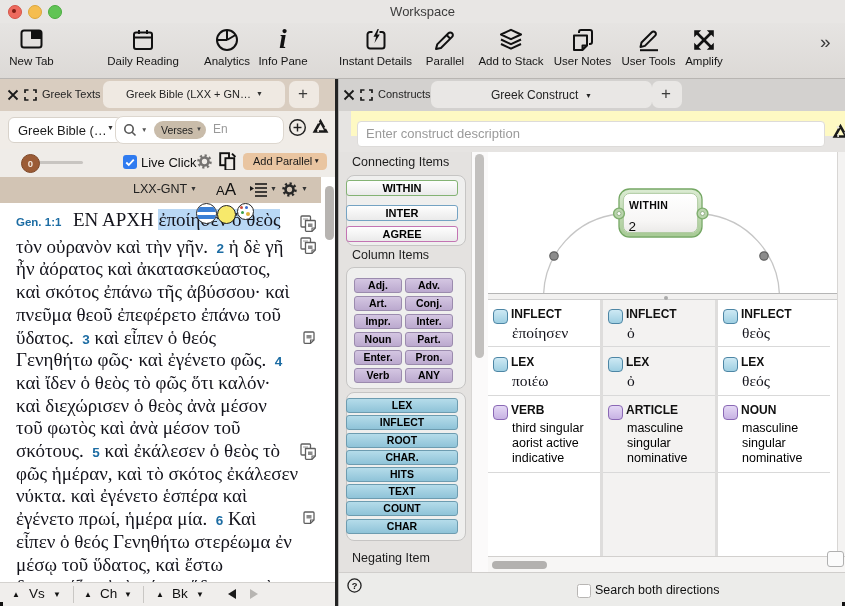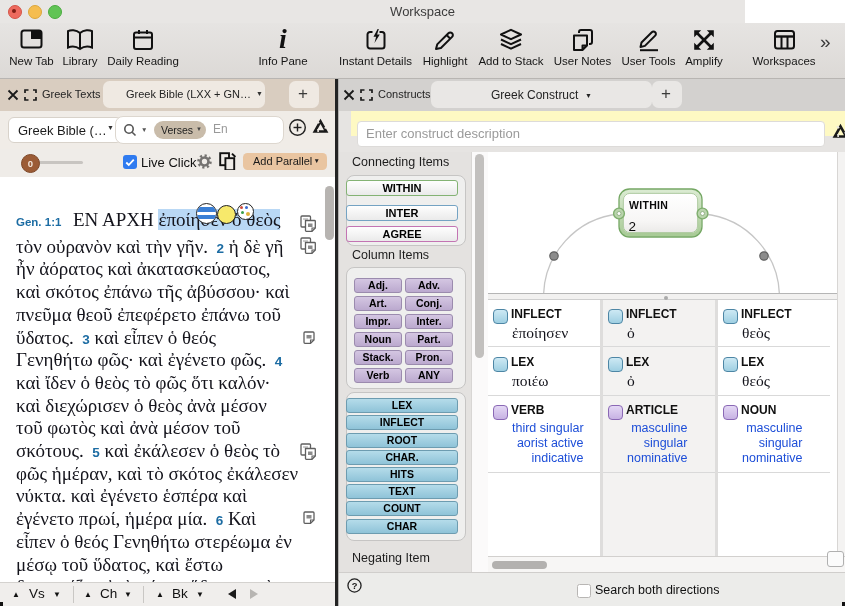--- a/index.html
+++ b/index.html
@@ -1,32 +1,32 @@
 <!DOCTYPE html>
 <html><head><meta charset="utf-8">
 <style>
 html,body{margin:0;padding:0;}
 body{width:845px;height:606px;position:relative;overflow:hidden;font-family:"Liberation Sans",sans-serif;background:#fff;}
 .abs{position:absolute;}
 svg{display:block;}
 
-#titlebar{left:0;top:0;width:745px;height:23px;background:#e8e6e4;}
+#titlebar{left:0;top:0;width:845px;height:23px;background:#e8e6e4;}
 #toolbar{left:0;top:23px;width:845px;height:55px;background:linear-gradient(#e6e4e2,#dcd9d6);border-bottom:1px solid #b8b5b2;}
 .tl{width:12px;height:12px;border-radius:50%;top:5px;}
 #wtitle{top:4px;left:0;width:845px;text-align:center;font-size:13px;color:#3c3c3c;}
 .titem{position:absolute;top:4px;text-align:center;color:#161616;font-size:11.5px;white-space:nowrap;}
 .titem svg{margin:0 auto;}
 .titem .lbl{margin-top:2px;}
 
 #leftpanel{left:0;top:79px;width:335px;height:527px;background:#fff;overflow:hidden;}
 #vsep{left:335px;top:79px;width:2.5px;height:527px;background:#242424;border-right:1px solid #b5b3b1;}
 #rightpanel{left:339px;top:79px;width:506px;height:527px;background:#e6e4e2;}
 
 #ltabbar{left:0;top:0;width:337px;height:32px;background:#d9cdc0;}
-#ltab{left:103px;top:2px;width:162px;height:27px;background:#efe9e2;border-radius:6.5px;}
+#ltab{left:103px;top:2px;width:162px;height:27px;background:#efe9e2;border-radius:6.5px;padding-left:20px;}
 #lplus{left:289px;top:2px;width:30px;height:27px;background:#efe9e2;border-radius:6.5px;}
 #lsearchrow{left:0;top:32px;width:337px;height:38px;background:#f0ece7;}
 #lsliderrow{left:0;top:70px;width:337px;height:28px;background:#efece8;}
 #llxxbar{left:0;top:98px;width:321px;height:26px;background:#d2c4b4;}
 #ltextarea{left:0;top:124px;width:337px;height:379px;background:#fff;}
 #lbottom{left:0;top:503px;width:337px;height:24px;background:#f0eeec;border-top:1px solid #d4d2cf;}
 .greek{font-family:"Liberation Serif",serif;font-size:19px;line-height:22.7px;color:#14141c;}
 .vnum{color:#1c6ca3;font-weight:bold;font-family:"Liberation Sans",sans-serif;font-size:13.5px;line-height:15px;}
 .genref{color:#1c6ca3;font-weight:bold;font-family:"Liberation Sans",sans-serif;font-size:11.5px;line-height:15px;}
 .hl{background:#b9d8f5;}
@@ -41,21 +41,21 @@
 #rbottombar{left:0;top:493px;width:506px;height:34px;background:#ececea;border-top:1px solid #d0cecc;}
 .grpbox{background:#efefee;border:1px solid #c6c5c4;border-radius:8px;}
 .sbtn{position:absolute;left:7px;width:110px;height:14px;border-radius:3px;text-align:center;font-weight:bold;font-size:11px;line-height:14px;color:#000;}
 .cbtn{position:absolute;width:46px;height:13px;border-radius:3px;text-align:center;font-weight:bold;font-size:10.5px;line-height:13px;color:#000;background:linear-gradient(#d4c6e2,#bba9ce);border:1px solid #9b8bae;}
 .bbtn{position:absolute;left:7px;width:110px;height:13px;border-radius:3px;text-align:center;font-weight:bold;font-size:10.5px;line-height:13px;color:#000;background:linear-gradient(#b5dcea,#8fc3d8);border:1px solid #6d9cb0;}
 .shead{position:absolute;font-size:12.5px;color:#1c1c1c;}
 
 .tcol{position:absolute;top:0;width:112px;height:258px;}
 .tlabel{font-weight:bold;font-size:12px;color:#101010;}
 .tgreek{font-family:"Liberation Serif",serif;font-size:15.5px;color:#14141c;}
-.tdesc{font-size:12.5px;color:#1d4ed8;line-height:15.2px;text-align:right;}
+.tdesc{font-size:12.5px;color:#000000;line-height:15.2px;}
 .cicon{position:absolute;width:13px;height:13px;border-radius:4px;}
 .cicon.blue{background:linear-gradient(#cde9f4,#9fcfe2);border:1.5px solid #4d86a5;}
 .cicon.purp{background:linear-gradient(#e4d8f5,#c7b2e3);border:1.5px solid #8a68b5;}
 </style></head><body>
 <svg width="0" height="0" style="position:absolute;">
     <defs>
 <symbol id="pgico" viewBox="0 0 16 17">
         <rect x="1" y="1" width="9.5" height="11" rx="1" fill="#fff" stroke="#5f5f5f" stroke-width="1.3"></rect>
         <line x1="3" y1="4" x2="8" y2="4" stroke="#9a9a9a" stroke-width="1"></line>
         <path d="M5.5 5.5 h9 a0.8 0.8 0 0 1 0.8 0.8 V13 l-3.3 3.3 h-5.7 a0.8 0.8 0 0 1 -0.8 -0.8 Z" fill="#fff" stroke="#5f5f5f" stroke-width="1.3"></path>
@@ -77,55 +77,57 @@
 <div id="wtitle" class="abs">Workspace</div>
 </div>
 <div id="toolbar" class="abs">
 <div class="titem" style="left:-3px;width:69px;">
       <svg width="27" height="26" viewBox="0 0 27 26">
         <rect x="3.5" y="3.5" width="20" height="17" rx="2.5" fill="none" stroke="#111" stroke-width="2"></rect>
         <path d="M13 3h8a2.5 2.5 0 0 1 2.5 2.5V12H13z" fill="#111"></path>
       </svg>
       <div class="lbl">New Tab</div>
     </div>
-<div class="titem" style="left:45px;width:70px;">
-      <svg width="30" height="26" viewBox="0 0 30 26">
-        <path d="M15 6 C11 2.5 5.5 2.8 3 4.2 V20.5 C6.5 19.2 11.5 19.5 15 22 C18.5 19.5 23.5 19.2 27 20.5 V4.2 C24.5 2.8 19 2.5 15 6 Z" fill="none" stroke="#111" stroke-width="2"></path>
-        <line x1="15" y1="6" x2="15" y2="21.5" stroke="#111" stroke-width="2"></line>
-      </svg>
-      <div class="lbl">Library</div>
-    </div>
 <div class="titem" style="left:98px;width:90px;">
       <svg width="24" height="26" viewBox="0 0 24 26">
         <rect x="3" y="5.5" width="18" height="16.5" rx="2" fill="none" stroke="#111" stroke-width="2"></rect>
         <line x1="3" y1="10.5" x2="21" y2="10.5" stroke="#111" stroke-width="2"></line>
         <line x1="8" y1="3" x2="8" y2="7" stroke="#111" stroke-width="2"></line>
         <line x1="16" y1="3" x2="16" y2="7" stroke="#111" stroke-width="2"></line>
       </svg>
       <div class="lbl">Daily Reading</div>
     </div>
+<div class="titem" style="left:192px;width:70px;">
+      <svg width="26" height="26" viewBox="0 0 26 26">
+        <circle cx="13" cy="13" r="10" fill="none" stroke="#111" stroke-width="2"></circle>
+        <line x1="13" y1="13" x2="13" y2="3" stroke="#111" stroke-width="2"></line>
+        <line x1="13" y1="13" x2="21.5" y2="8" stroke="#111" stroke-width="2"></line>
+        <line x1="13" y1="13" x2="3" y2="13" stroke="#111" stroke-width="2"></line>
+      </svg>
+      <div class="lbl">Analytics</div>
+    </div>
 <div class="titem" style="left:248px;width:70px;">
       <svg width="16" height="26" viewBox="0 0 16 26">
         <text x="8" y="21" text-anchor="middle" font-family="Liberation Serif,serif" font-style="italic" font-weight="bold" font-size="28" fill="#111">i</text>
       </svg>
       <div class="lbl">Info Pane</div>
     </div>
 <div class="titem" style="left:328px;width:95px;">
       <svg width="24" height="26" viewBox="0 0 24 26">
         <path d="M8.5 5H6a2.5 2.5 0 0 0-2.5 2.5V19A2.5 2.5 0 0 0 6 21.5h12a2.5 2.5 0 0 0 2.5-2.5V7.5A2.5 2.5 0 0 0 18 5h-2.5" fill="none" stroke="#111" stroke-width="2"></path>
         <path d="M13.6 2 L9.5 9.8 h2.6 L10.5 16 l5.3-8.6 h-2.7 L14.8 2 Z" fill="#111"></path>
       </svg>
       <div class="lbl">Instant Details</div>
     </div>
 <div class="titem" style="left:410px;width:70px;">
       <svg width="26" height="26" viewBox="0 0 26 26">
         <path d="M4 22 l1.2-4.6 L16.4 6.2 a2.6 2.6 0 0 1 3.7 0 l0 0 a2.6 2.6 0 0 1 0 3.7 L8.9 21 Z" fill="none" stroke="#111" stroke-width="2" stroke-linejoin="round"></path>
         <line x1="14.6" y1="8" x2="18.3" y2="11.7" stroke="#111" stroke-width="2"></line>
       </svg>
-      <div class="lbl">Highlight</div>
+      <div class="lbl">Parallel</div>
     </div>
 <div class="titem" style="left:471px;width:80px;">
       <svg width="26" height="26" viewBox="0 0 26 26">
         <path d="M3 7.5 L13 2.8 23 7.5 13 12.2 Z" fill="none" stroke="#111" stroke-width="2" stroke-linejoin="round"></path>
         <path d="M3 12.5 L13 17.2 23 12.5" fill="none" stroke="#111" stroke-width="2" stroke-linejoin="round"></path>
         <path d="M3 17 L13 21.7 23 17" fill="none" stroke="#111" stroke-width="2" stroke-linejoin="round"></path>
       </svg>
       <div class="lbl">Add to Stack</div>
     </div>
 <div class="titem" style="left:545px;width:75px;">
@@ -144,29 +146,20 @@
     </div>
 <div class="titem" style="left:674px;width:60px;">
       <svg width="26" height="26" viewBox="0 0 26 26">
         <g stroke="#111" stroke-width="2.6">
           <line x1="6" y1="6" x2="20" y2="20"></line>
           <line x1="20" y1="6" x2="6" y2="20"></line>
         </g>
         <path d="M3.2 3.2 h7 L3.2 10.2 Z M22.8 3.2 v7 L15.8 3.2 Z M22.8 22.8 h-7 L22.8 15.8 Z M3.2 22.8 v-7 L10.2 22.8 Z" fill="#111"></path>
       </svg>
       <div class="lbl">Amplify</div>
-    </div>
-<div class="titem" style="left:744px;width:80px;">
-      <svg width="25" height="26" viewBox="0 0 25 26">
-        <rect x="3" y="4" width="19" height="17.5" rx="2.5" fill="none" stroke="#111" stroke-width="2"></rect>
-        <line x1="3" y1="9.5" x2="22" y2="9.5" stroke="#111" stroke-width="2.4"></line>
-        <line x1="9.5" y1="9.5" x2="9.5" y2="21.5" stroke="#111" stroke-width="2"></line>
-        <line x1="15.5" y1="9.5" x2="15.5" y2="21.5" stroke="#111" stroke-width="2"></line>
-      </svg>
-      <div class="lbl">Workspaces</div>
     </div>
 <div class="abs" style="left:820px;top:8px;font-size:19px;color:#3a3a3a;">»</div>
 </div>
 <div id="leftpanel" class="abs">
 <div id="ltabbar" class="abs">
 <svg class="abs" style="left:7px;top:10px;" width="12" height="12" viewBox="0 0 12 12">
         <path d="M1.5 1.5 L10.5 10.5 M10.5 1.5 L1.5 10.5" stroke="#1a1a1a" stroke-width="1.8"></path>
       </svg>
 <svg class="abs" style="left:24px;top:10px;" width="13" height="12" viewBox="0 0 13 12">
         <path d="M1 4 V1 h3.5 M9 1 h3 v3 M12 8 v3 h-3 M4.5 11 H1 V8" fill="none" stroke="#1a1a1a" stroke-width="1.7"></path>
@@ -228,20 +221,40 @@
       </svg>
 <svg class="abs" style="left:219px;top:3px;" width="18" height="18" viewBox="0 0 18 18">
         <rect x="1.2" y="1.2" width="8.8" height="12" fill="none" stroke="#111" stroke-width="1.9"></rect>
         <rect x="6.4" y="6.2" width="8.8" height="12" fill="#efece8" stroke="#111" stroke-width="1.9"></rect>
         <line x1="13" y1="1.6" x2="16.4" y2="5" stroke="#111" stroke-width="1.9"></line>
       </svg>
 <div class="abs" style="left:243px;top:3.5px;width:84px;height:17.5px;background:#e9c5a1;border-radius:4.5px;">
         <span style="position:absolute;left:10px;top:2px;font-size:11px;color:#1a1a1a;">Add Parallel</span>
         <span style="position:absolute;right:7px;top:4.5px;font-size:6.5px;color:#222;">▼</span>
       </div>
+</div>
+<div id="llxxbar" class="abs">
+<div class="abs" style="left:133px;top:5px;font-size:12.5px;color:#222;">LXX-GNT</div>
+<span class="abs" style="left:190px;top:8px;font-size:7px;color:#333;">▼</span>
+<div class="abs" style="left:216px;top:3px;font-size:13px;color:#111;">A<span style="font-size:17px;">A</span></div>
+<svg class="abs" style="left:250px;top:5px;" width="17" height="15" viewBox="0 0 17 15">
+        <g stroke="#1a1a1a" stroke-width="1.6">
+          <line x1="5" y1="2" x2="17" y2="2"></line>
+          <line x1="5" y1="6" x2="17" y2="6"></line>
+          <line x1="5" y1="10" x2="17" y2="10"></line>
+          <line x1="5" y1="14" x2="17" y2="14"></line>
+        </g>
+        <path d="M0 4 l4 2.5 -4 2.5 Z" fill="#1a1a1a"></path>
+      </svg>
+<span class="abs" style="left:270px;top:8px;font-size:7px;color:#333;">▼</span>
+<svg class="abs" style="left:281px;top:4px;" width="17" height="17" viewBox="0 0 20 20">
+        <polygon points="18.5,8.5 18.5,11.5 16.1,11.1 15.1,13.5 17.1,14.9 14.9,17.1 13.5,15.1 11.1,16.1 11.5,18.5 8.5,18.5 8.9,16.1 6.5,15.1 5.1,17.1 2.9,14.9 4.9,13.5 3.9,11.1 1.5,11.5 1.5,8.5 3.9,8.9 4.9,6.5 2.9,5.1 5.1,2.9 6.5,4.9 8.9,3.9 8.5,1.5 11.5,1.5 11.1,3.9 13.5,4.9 14.9,2.9 17.1,5.1 15.1,6.5 16.1,8.9" fill="#272727" transform="rotate(11 10 10)"></polygon>
+        <circle cx="10" cy="10" r="3.1" fill="#d2c4b4"></circle>
+      </svg>
+<span class="abs" style="left:301px;top:8px;font-size:7px;color:#333;">▼</span>
 </div>
 <div id="ltextarea" class="abs" style="overflow:hidden;">
 <div class="abs greek" style="left:16px;top:6px;width:330px;white-space:nowrap;">
 <span class="genref">Gen. 1:1</span><span style="font-size:19px;">&nbsp;</span><span style="font-size:8px;">&nbsp;</span> ΕΝ ΑΡΧΗ <span class="hl">ἐποίησεν ὁ θεὸς</span><br>
 τὸν οὐρανὸν καὶ τὴν γῆν. <span class="vnum">&nbsp;2</span> ἡ δὲ γῆ<br>
 ἦν ἀόρατος καὶ ἀκατασκεύαστος,<br>
 καὶ σκότος ἐπάνω τῆς ἀβύσσου· καὶ<br>
 πνεῦμα θεοῦ ἐπεφέρετο ἐπάνω τοῦ<br>
 ὕδατος. <span class="vnum">&nbsp;3</span> καὶ εἶπεν ὁ θεός<br>
 Γενηθήτω φῶς· καὶ ἐγένετο φῶς. <span class="vnum">&nbsp;4</span><br>
@@ -340,21 +353,21 @@
 <div class="shead" style="left:13px;top:96px;">Column Items</div>
 <div class="abs grpbox" style="left:7px;top:115px;width:118px;height:120px;"></div>
 <div class="cbtn" style="left:15px;top:126px;">Adj.</div>
       <div class="cbtn" style="left:66px;top:126px;">Adv.</div>
 <div class="cbtn" style="left:15px;top:144px;">Art.</div>
       <div class="cbtn" style="left:66px;top:144px;">Conj.</div>
 <div class="cbtn" style="left:15px;top:162px;">Impr.</div>
       <div class="cbtn" style="left:66px;top:162px;">Inter.</div>
 <div class="cbtn" style="left:15px;top:180px;">Noun</div>
       <div class="cbtn" style="left:66px;top:180px;">Part.</div>
-<div class="cbtn" style="left:15px;top:198px;">Stack.</div>
+<div class="cbtn" style="left:15px;top:198px;">Enter.</div>
       <div class="cbtn" style="left:66px;top:198px;">Pron.</div>
 <div class="cbtn" style="left:15px;top:216px;">Verb</div>
       <div class="cbtn" style="left:66px;top:216px;">ANY</div>
 <div class="abs grpbox" style="left:7px;top:240px;width:118px;height:147px;"></div>
 <div class="bbtn" style="top:246px;">LEX</div>
 <div class="bbtn" style="top:263px;">INFLECT</div>
 <div class="bbtn" style="top:280.5px;">ROOT</div>
 <div class="bbtn" style="top:297.5px;">CHAR.</div>
 <div class="bbtn" style="top:315px;">HITS</div>
 <div class="bbtn" style="top:332px;">TEXT</div>

